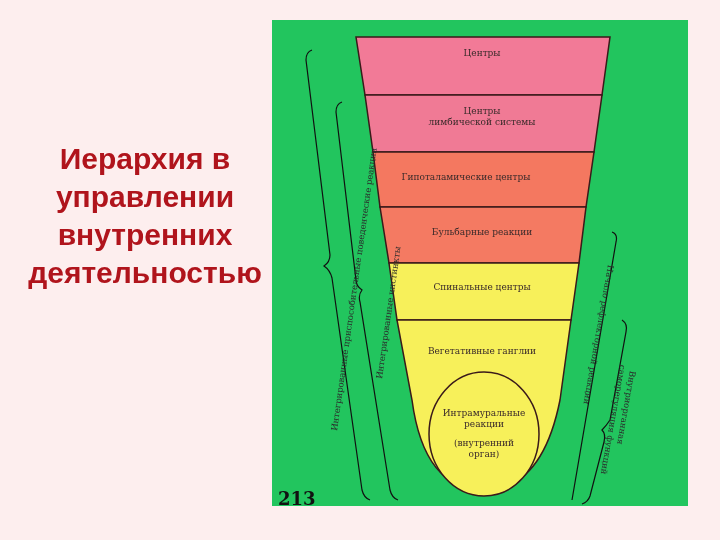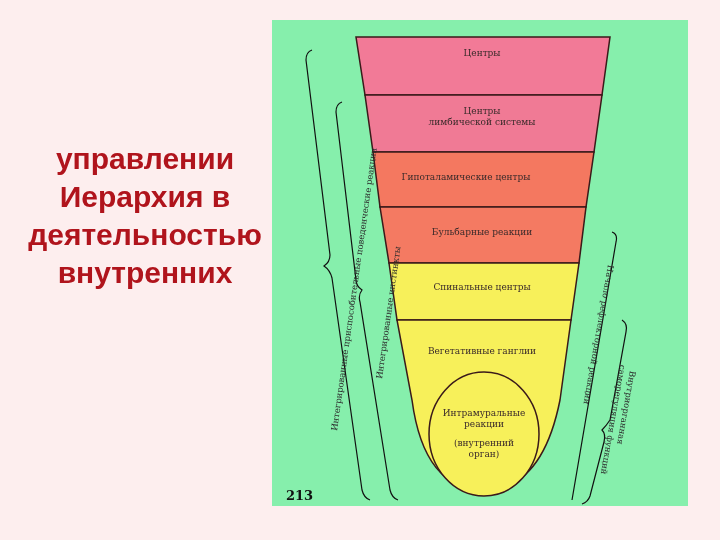--- a/index.html
+++ b/index.html
@@ -12,46 +12,46 @@
   .title {
     position:absolute; left:20px; top:140px; width:250px;
     text-align:center;
     color:#b0141c;
     font-family:"Liberation Sans", sans-serif;
     font-weight:bold; font-size:30px; line-height:38px;
   }
   .title div { white-space:nowrap; }
   .panel {
     position:absolute; left:272px; top:20px; width:416px; height:486px;
-    background:#86efac;
+    background:#22c55e;
   }
   .panel svg { position:absolute; left:0; top:0; }
   .band-label {
     position:absolute; text-align:center;
     font-family:"DejaVu Serif", serif; font-size:9px; line-height:11px;
     color:#3a2a2a;
   }
   .rot {
     position:absolute; white-space:nowrap;
     font-family:"DejaVu Serif", serif; font-size:8.5px; color:#2a2a2a;
     transform-origin:0 0;
   }
   .page-num {
     position:absolute; left:6px; top:468px;
-    font-family:"DejaVu Serif", serif; font-weight:bold; font-size:13px; color:#111;margin-left:8px;
+    font-family:"DejaVu Serif", serif; font-weight:bold; font-size:18px; color:#111;
   }
 </style>
 </head>
 <body>
 
 <div class="title">
+  <div>Иерархия в</div>
   <div>управлении</div>
-  <div>Иерархия в</div>
+  <div>внутренних</div>
   <div>деятельностью</div>
-  <div>внутренних</div>
 </div>
 
 <div class="panel">
   <svg width="416" height="486" viewBox="0 0 416 486">
 
     <polygon points="84,17 338,17 330,75 93,75" fill="#f27a97" stroke="#3a1a1a" stroke-width="1.5"></polygon>
     <polygon points="93,75 330,75 322,132 101,132" fill="#f07a95" stroke="#3a1a1a" stroke-width="1.5"></polygon>
     <polygon points="101,132 322,132 314,187 108,187" fill="#f47860" stroke="#3a1a1a" stroke-width="1.5"></polygon>
     <polygon points="108,187 314,187 307,243 117,243" fill="#f47a62" stroke="#3a1a1a" stroke-width="1.5"></polygon>
     <polygon points="117,243 307,243 299,300 125,300" fill="#f7f05a" stroke="#3a1a1a" stroke-width="1.5"></polygon>

